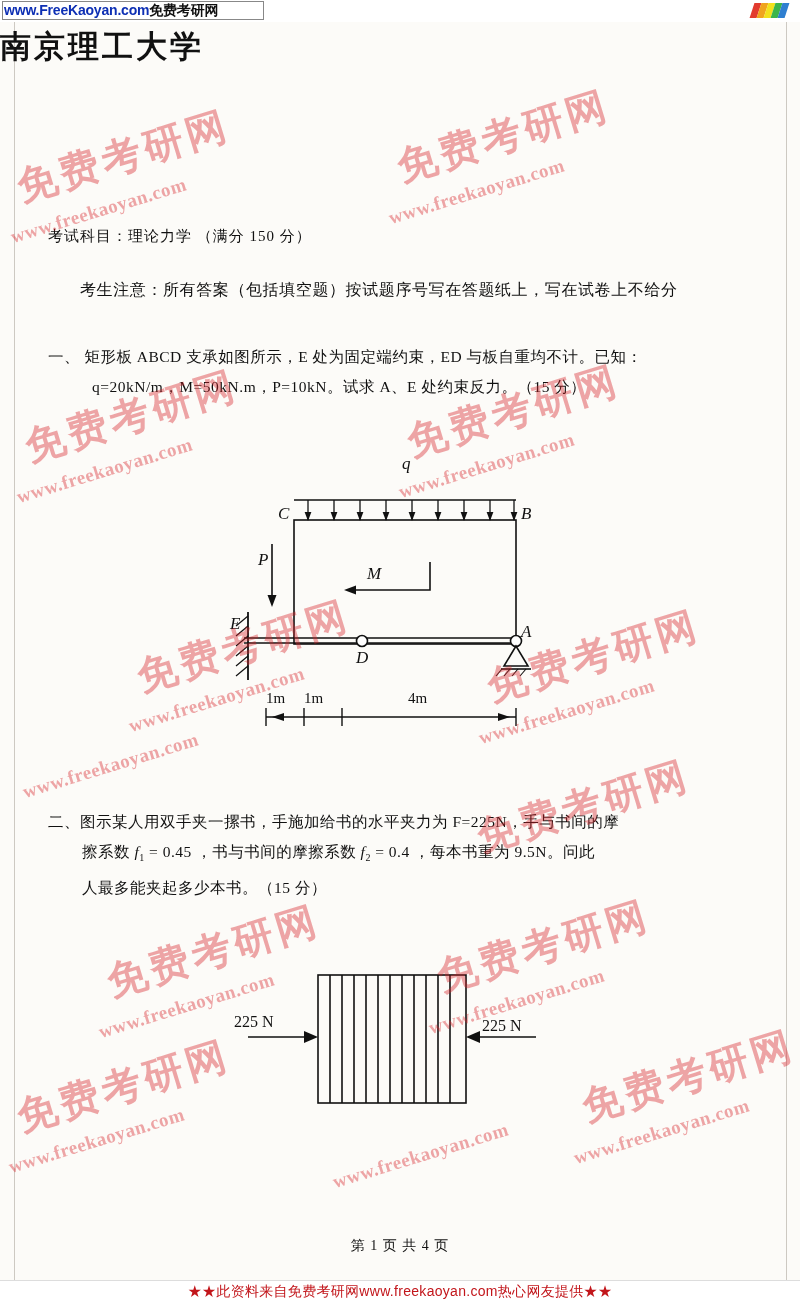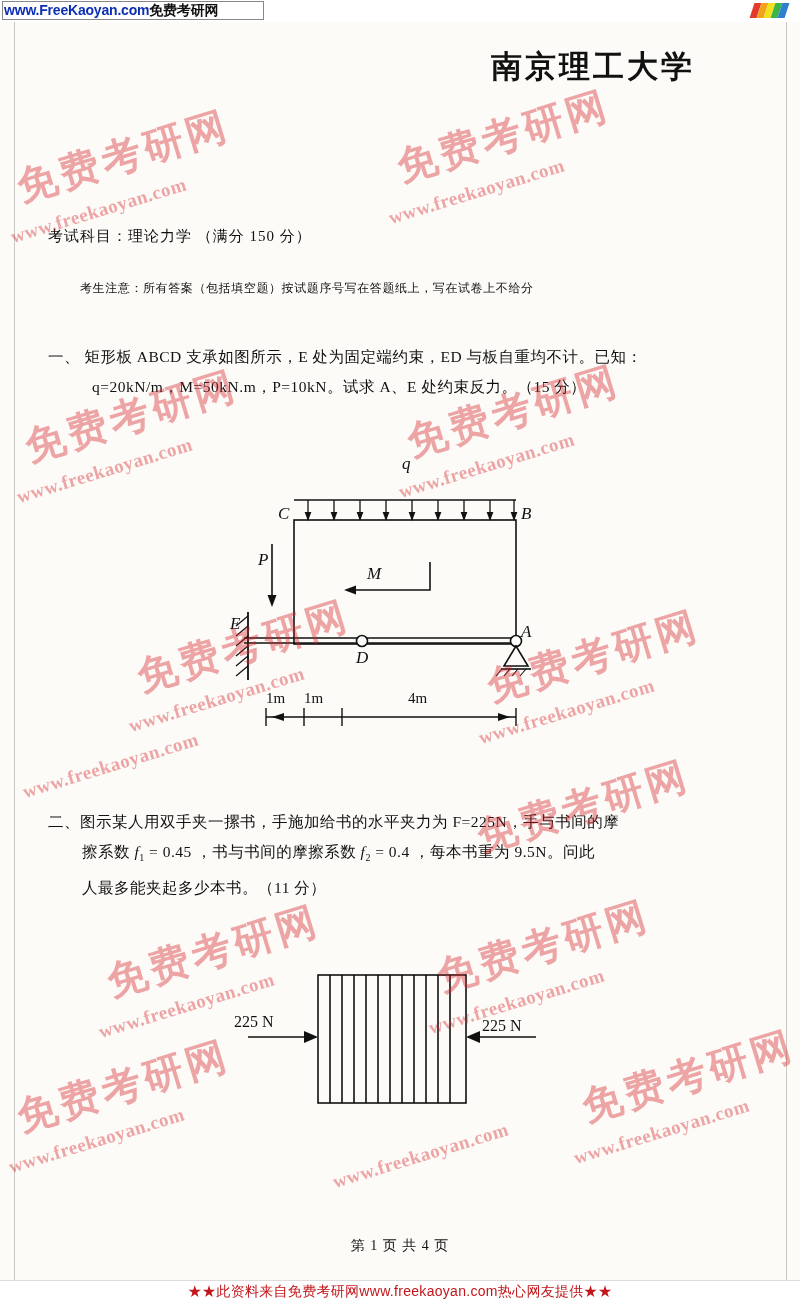--- a/index.html
+++ b/index.html
@@ -69,22 +69,22 @@
     position: absolute;
     top: 0; left: 14px;
     width: 1px; height: 1258px;
     background: #cdc9c2;
   }
   .scanedge.r { left: 786px; }
 
   
   .univ {
     position: absolute;
-    top: 24px; left: 0; width: 695px;
-    text-align: right;
+    top: 4px; left: 0; width: 695px;
+    text-align: left;
     font-size: 31px;
     font-weight: bold;
     letter-spacing: 3px;
     color: #111;
     font-family: "DejaVu Serif", serif;
   }
   .examtitle {
     position: absolute;
     top: 78px; left: 0; width: 800px;
     text-align: center;
@@ -97,21 +97,21 @@
   .subject {
     position: absolute;
     top: 205px; left: 48px;
     font-size: 15px;
     color: #111;
     letter-spacing: 1px;
   }
   .notice {
     position: absolute;
     top: 258px; left: 80px;
-    font-size: 12px;
+    font-size: 16px;
     color: #111;
     letter-spacing: 0.6px;
   }
 
   
   .q {
     position: absolute;
     font-size: 15.5px;
     color: #111;
     line-height: 30px;
@@ -306,21 +306,21 @@
       <span class="figtext" style="left:178px; top:238px;">4m</span>
     </div>
 
     <div class="q q2">
       <span class="ln">
         <span>二、</span><span>图示某人用双手夹一摞书，手施加给书的水平夹力为 F=225N，手与书间的摩</span>
       </span>
       <span class="ln ln2">
         <span>擦系数 </span><span class="ital">f</span><sub>1</sub><span> = 0.45  ，书与书间的摩擦系数 </span><span class="ital">f</span><sub>2</sub><span> = 0.4  ，每本书重为 9.5N。问此</span>
       </span>
-      <span class="ln ln3">人最多能夹起多少本书。（11 分）</span>
+      <span class="ln ln3">人最多能夹起多少本书。（15 分）</span>
     </div>
 
     <div class="fig2">
       <svg width="330" height="185" viewBox="0 0 330 185">
         <g stroke="#111" stroke-width="1.6" fill="none">
 
           <rect x="88" y="18" width="148" height="128"></rect>
           <line x1="100" y1="18" x2="100" y2="146"></line>
           <line x1="112" y1="18" x2="112" y2="146"></line>
           <line x1="124" y1="18" x2="124" y2="146"></line>

